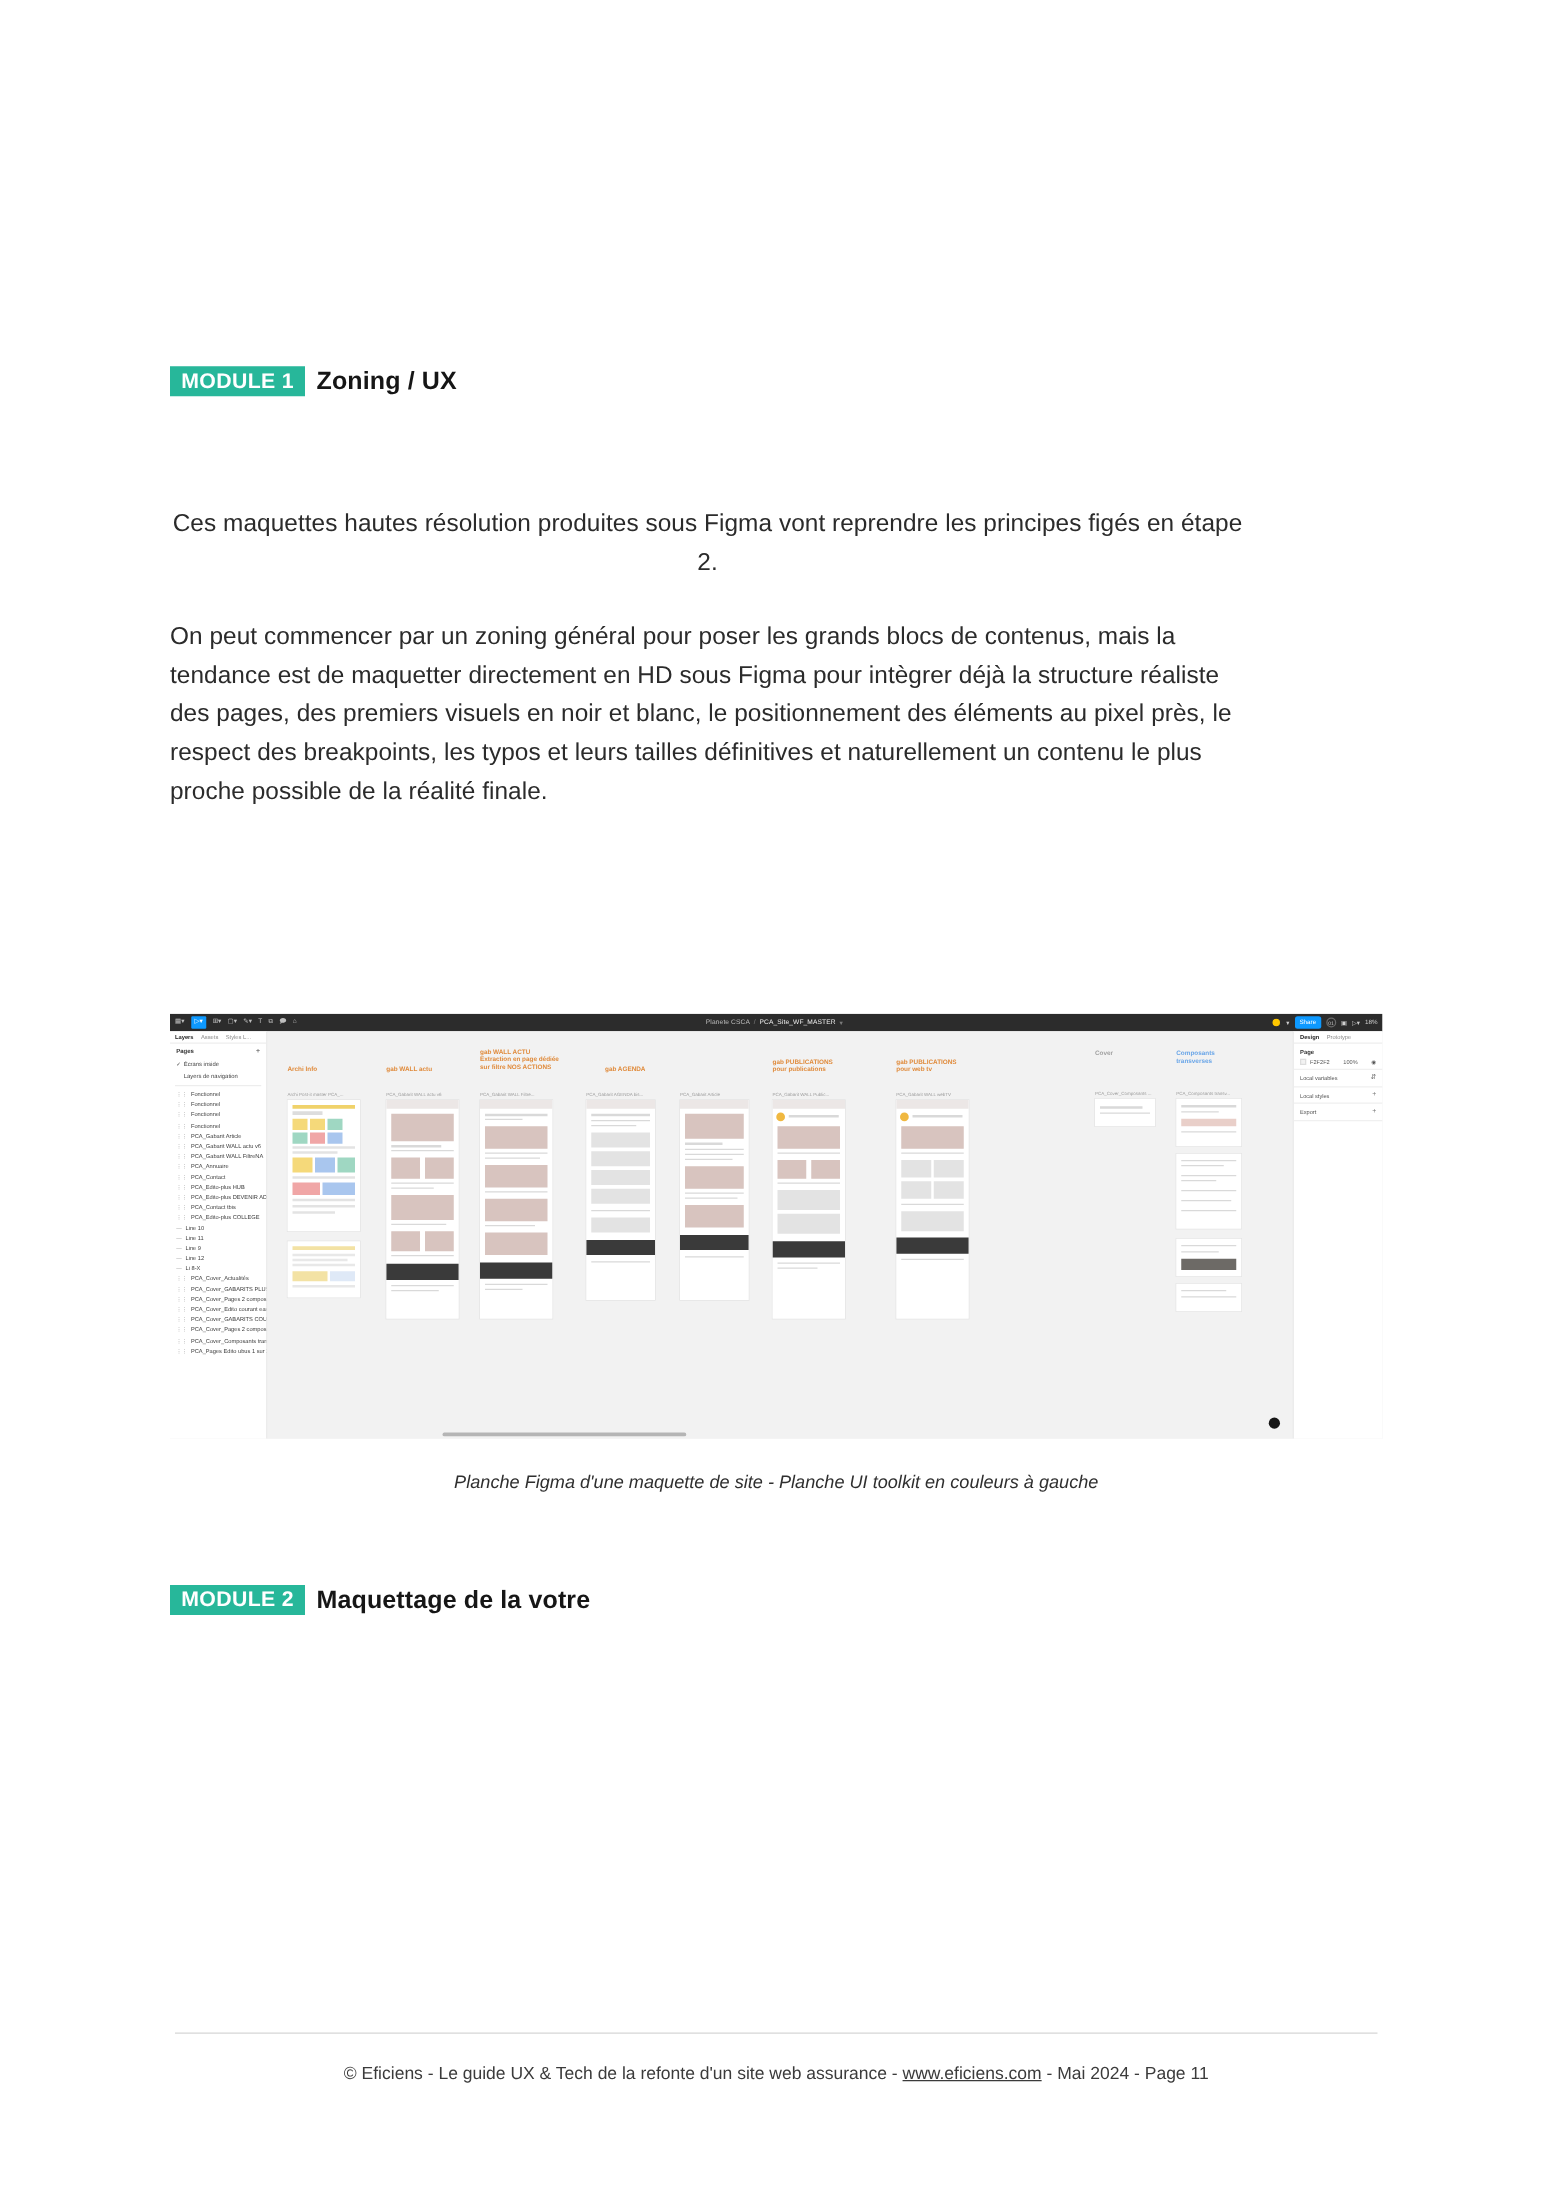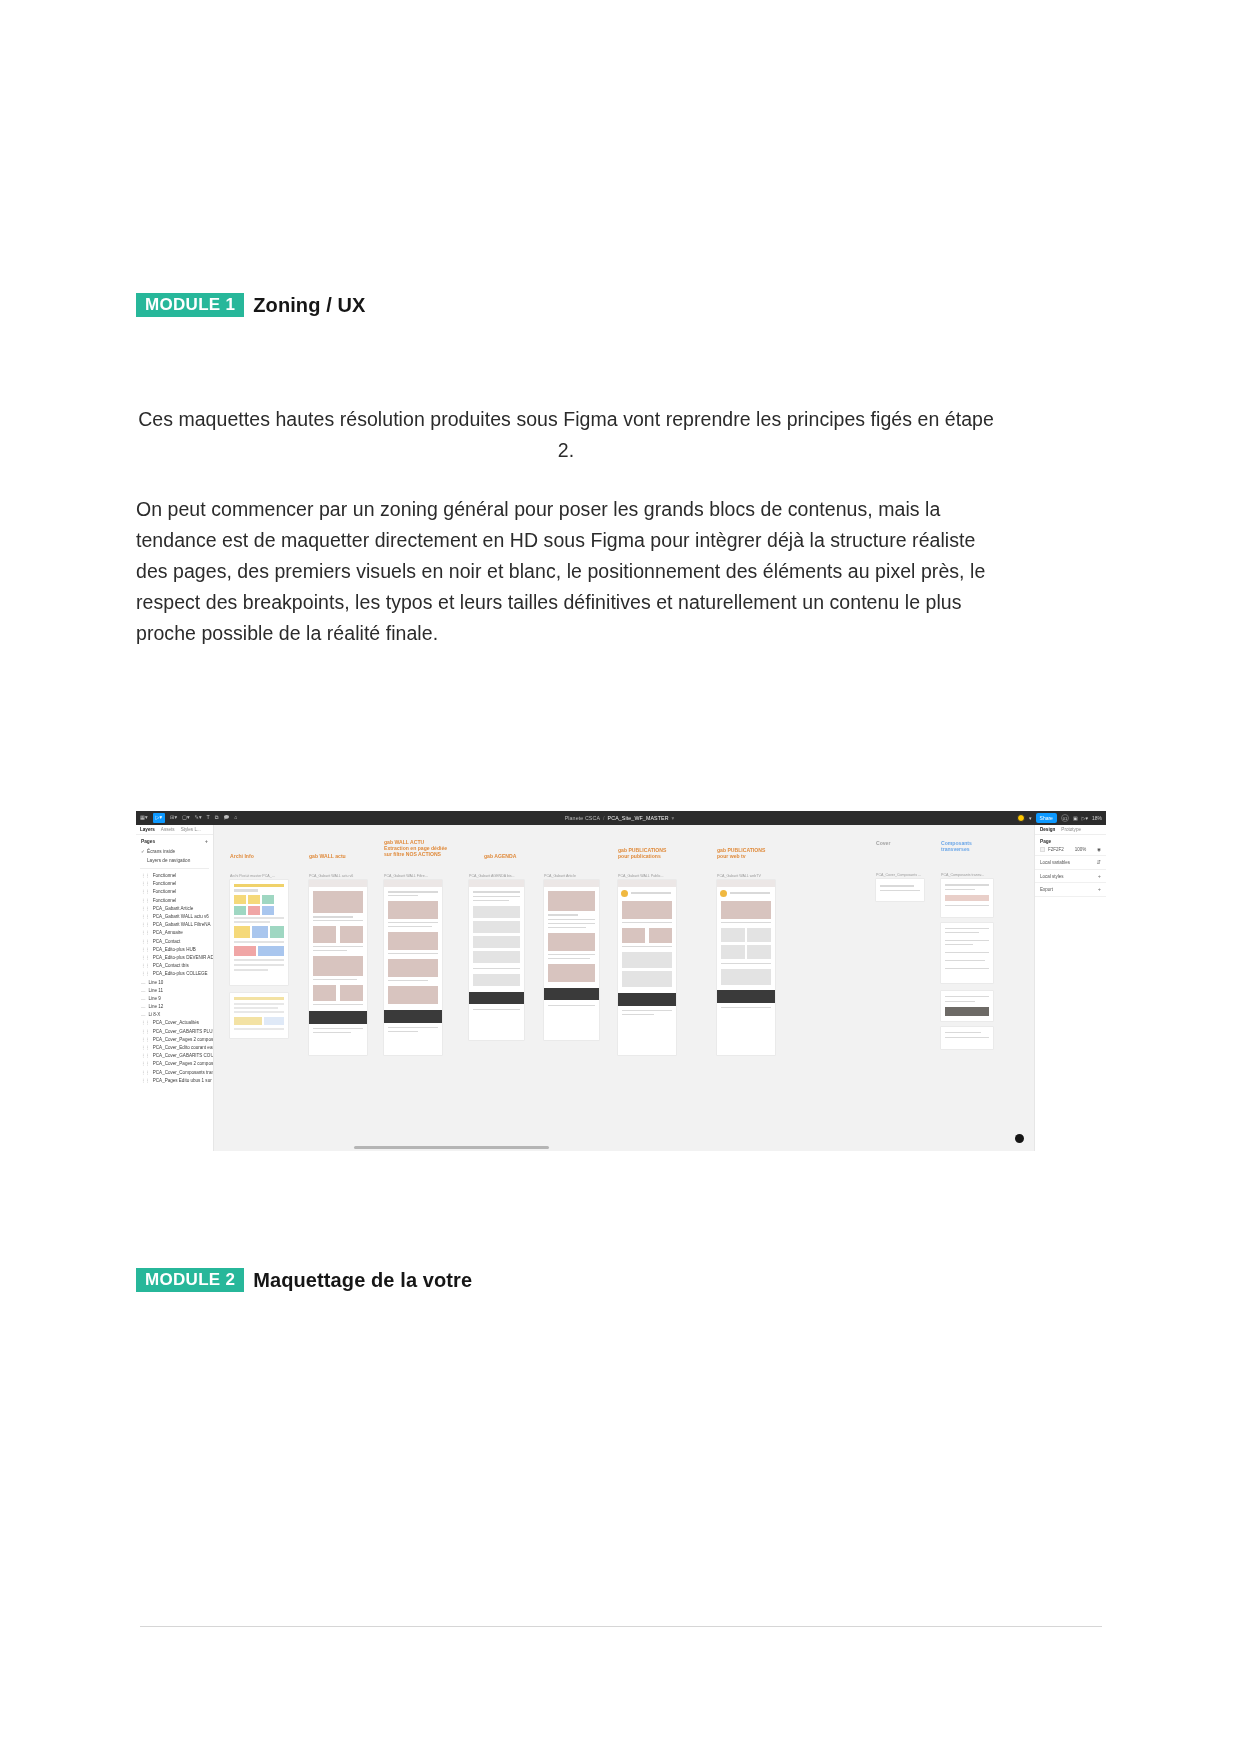--- a/index.html
+++ b/index.html
@@ -539,22 +539,26 @@
           <div class="rp-row">
             <span>Export</span>
             <span class="rp-plus">+</span>
           </div>
         </div>
       </div>
 
     </div>
   </div>
 
+  <div class="caption">Planche Figma d'une maquette de site - Planche UI toolkit en couleurs à gauche</div>
 
   <div class="module-row" id="module2-row">
     <span class="module-badge">MODULE 2</span>
     <span class="module-title">Maquettage de la votre</span>
   </div>
 
 
   <div class="footer-rule"></div>
+  <div class="footer">
+    <span>© Eficiens - Le guide UX &amp; Tech de la refonte d'un site web assurance - </span><span class="link">www.eficiens.com</span><span> - Mai 2024 - Page 11</span>
+  </div>
 
 </div>
 
 </body></html>

